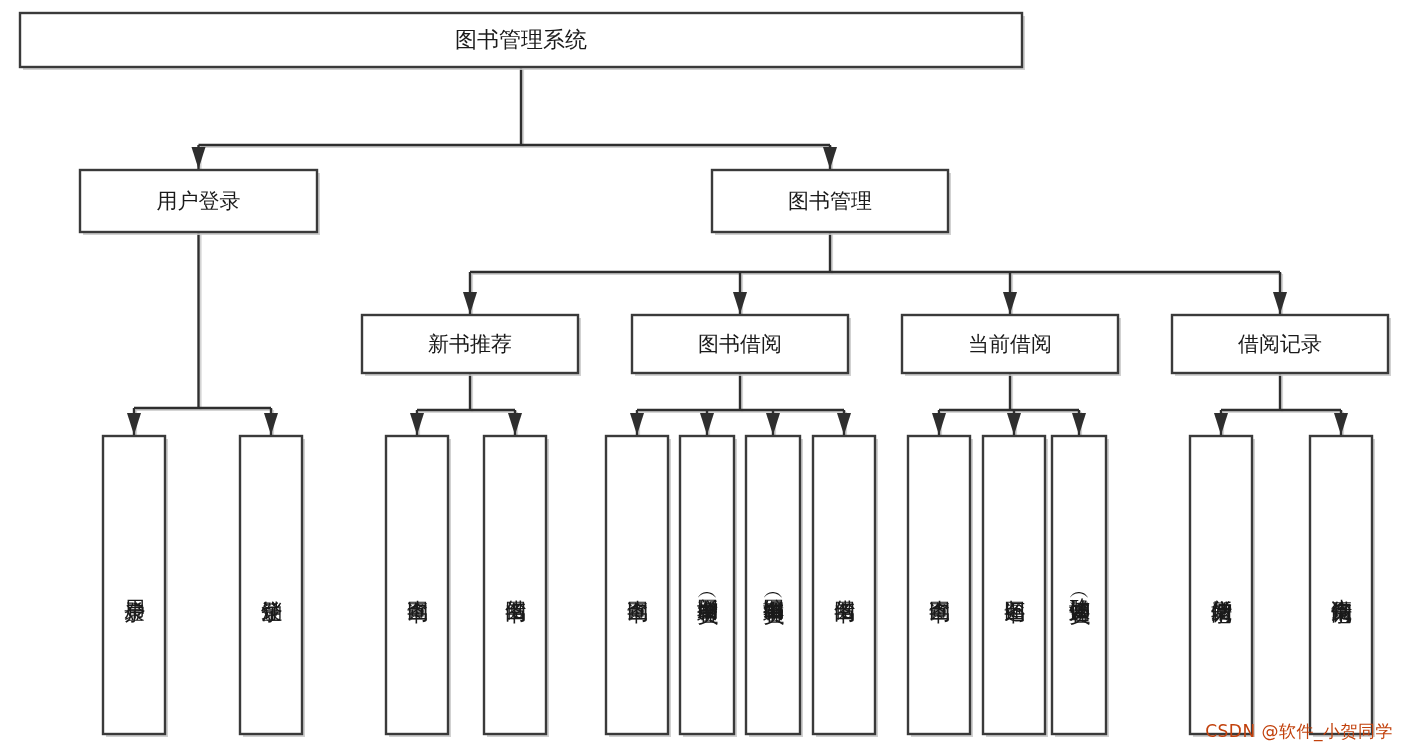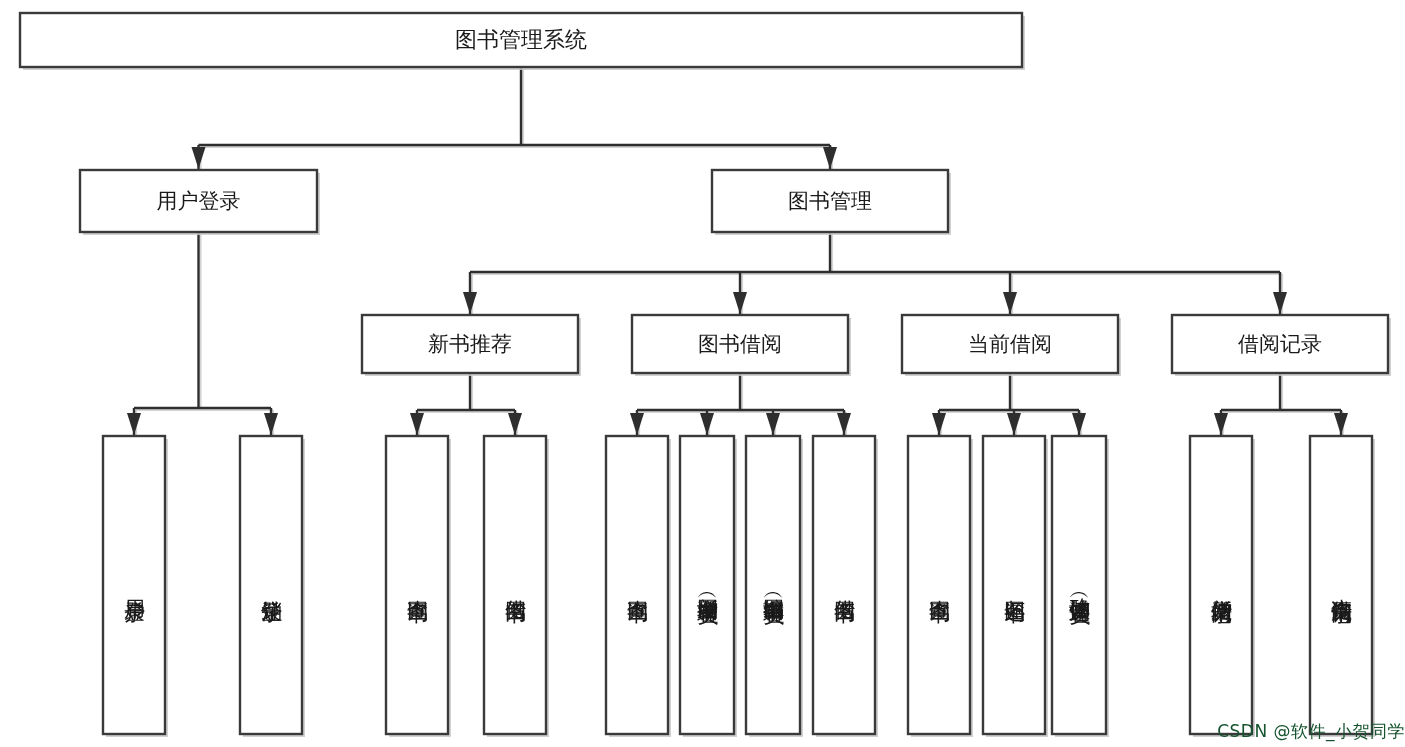--- a/index.html
+++ b/index.html
@@ -77,25 +77,25 @@
     line-height: 1.12;
     color: #1a1a1a;
     writing-mode: vertical-rl;
     text-orientation: upright;
     letter-spacing: 1px;
     white-space: nowrap;
     text-align: center;
   }
   .watermark {
     position: absolute;
-    right: 0;
+    right: 12px;
     bottom: 4px;
     font-family: "DejaVu Sans", "Liberation Sans", sans-serif;
     font-size: 17px;
-    color: #14532d;
+    color: #c2410c;
     letter-spacing: 0.5px;
     white-space: nowrap;
   }
 </style>
 </head>
 <body>
 
 <div id="diagram-root">
   <svg class="diagram-canvas" viewBox="0 0 1405 747">
     <g id="connectors-layer">

